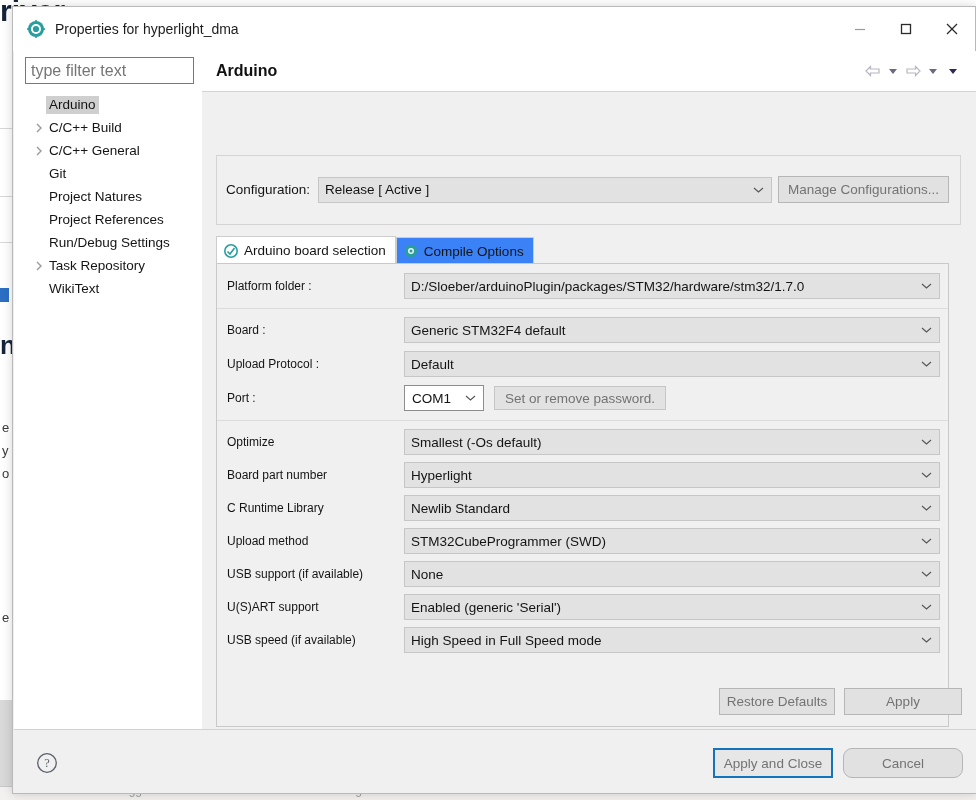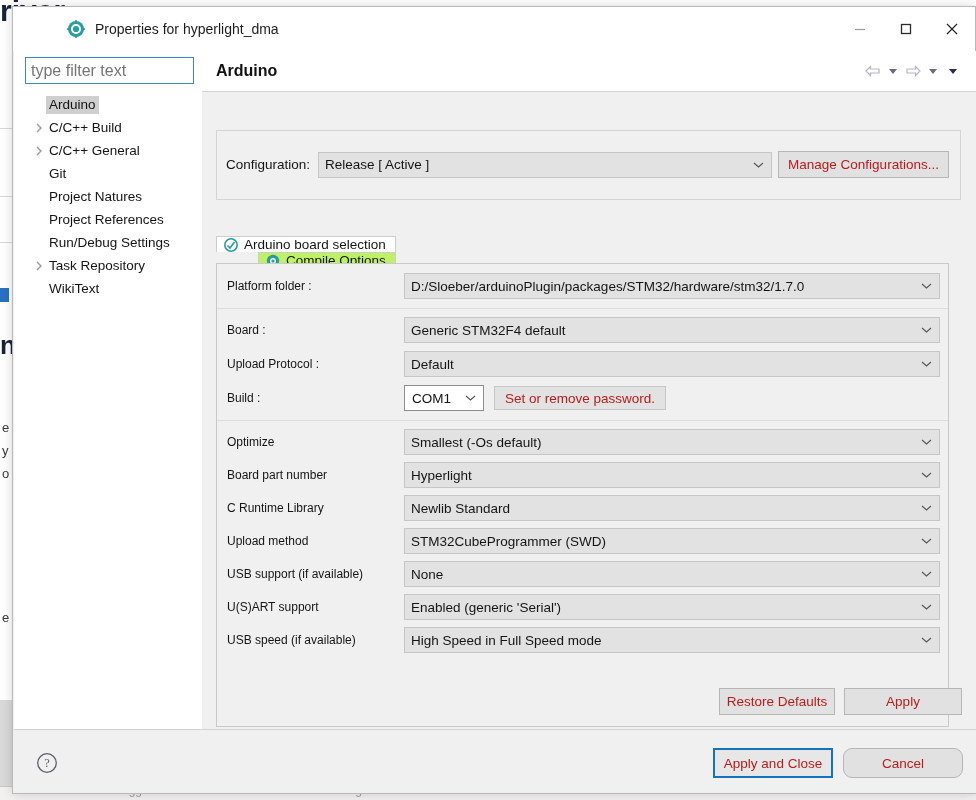--- a/index.html
+++ b/index.html
@@ -101,21 +101,20 @@
   
   #title-bar {
     position: absolute;
     left: 0; top: 0;
     width: 100%;
     height: 44px;
     background: #ffffff;
     box-sizing: border-box;
     display: flex;
     align-items: center;
-    padding-left: 40px;
   }
   #title-icon {
     margin-left: 14px;
     width: 18px;
     height: 18px;
     flex: 0 0 auto;
   }
   #title-text {
     margin-left: 10px;
     font-size: 14px;
@@ -247,21 +246,21 @@
     top: 41px;
     width: 774px;
     height: 637px;
     background: #f0f0f0;
   }
 
   
   #config-group {
     position: absolute;
     left: 14px;
-    top: 38px;
+    top: 63px;
     width: 745px;
     height: 70px;
     background: #f0f0f0;
     border: 1px solid #d4d4d4;
     box-sizing: border-box;
   }
   #config-row {
     position: absolute;
     left: 9px;
     top: 20px;
@@ -297,50 +296,49 @@
     transform: translateY(-50%);
     display: flex;
   }
   #config-combo { width: 454px; }
   .btn {
     background: #e1e1e1;
     border: 1px solid #b6b6b6;
     box-sizing: border-box;
     font-family: "Liberation Sans", sans-serif;
     font-size: 13.5px;
-    color: #b91c1c;
+    color: #737373;
     display: flex;
     align-items: center;
     justify-content: center;
     cursor: default;
     white-space: nowrap;
   }
   #manage-config-btn {
     margin-left: 6px;
     height: 27px;
     padding: 0 9px;
   }
 
   
   #tabs {
     position: absolute;
     left: 14px;
     top: 144px;
     height: 28px;
     display: flex;
     align-items: flex-end;
-    flex-direction: column;
   }
   .tab {
-    height: 33px;
+    height: 27px;
     display: flex;
     align-items: center;
     padding: 0 9px 0 7px;
     box-sizing: border-box;
-    background: #bef264;
+    background: #3b82f6;
     border: 1px solid #cdcdcd;
     border-bottom: none;
     font-size: 13.5px;
     color: #141414;
     cursor: default;
     white-space: nowrap;
   }
   .tab.active {
     background: #ffffff;
     border-color: #cdcdcd;
@@ -704,21 +702,21 @@
             <span class="combo-text">Default</span>
             <span class="combo-arrow">
               <svg width="11" height="7" viewBox="0 0 11 7">
                   <polyline points="1,1.5 5.5,5.5 10,1.5" fill="none" stroke="#555" stroke-width="1.1"></polyline>
                 </svg>
             </span>
           </div>
         </div>
 
         <div class="form-row" style="top:121px;">
-          <span class="row-label">Build :</span>
+          <span class="row-label">Port :</span>
           <div class="combo row-combo" id="port-combo" style="left:177px;">
             <span class="combo-text">COM1</span>
             <span class="combo-arrow">
               <svg width="11" height="7" viewBox="0 0 11 7">
                   <polyline points="1,1.5 5.5,5.5 10,1.5" fill="none" stroke="#555" stroke-width="1.1"></polyline>
                 </svg>
             </span>
           </div>
           <div class="btn" id="password-btn">Set or remove password.</div>
         </div>

